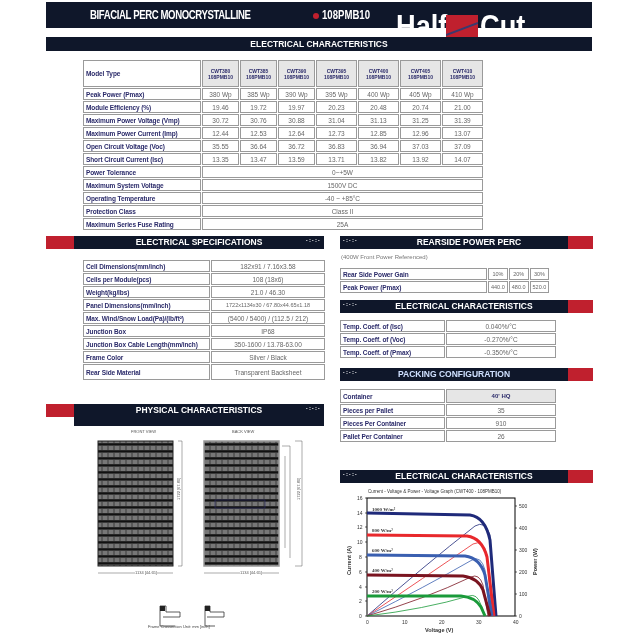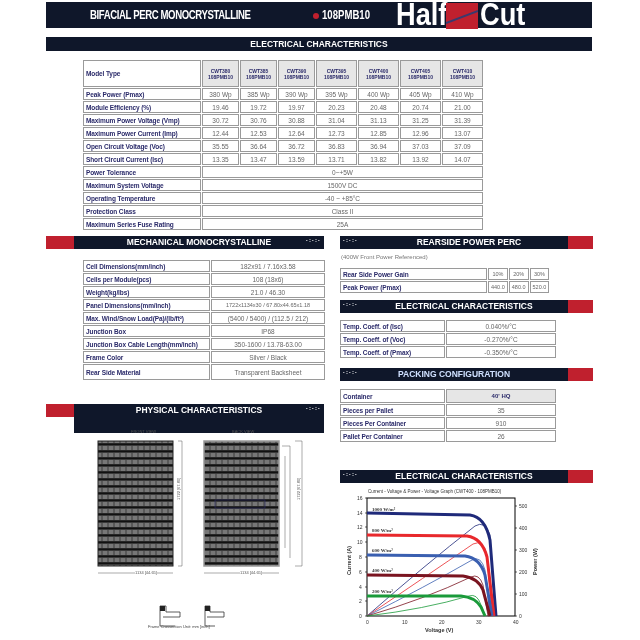--- a/index.html
+++ b/index.html
@@ -15,21 +15,21 @@
   .dots { position: absolute; top: 2px; font-size: 6px; color: #fff; letter-spacing: 1px; line-height: 5px; }
   .chart-lbl { position: absolute; font-size: 5px; color: #333; font-family: "Liberation Sans", sans-serif; }
 </style>
 </head>
 <body>
 
 <div class="abs navy" style="left:46px;top:2px;width:546px;height:26px;"></div>
 <div class="abs" style="left:90px;top:8px;font-size:12px;font-weight:bold;color:#fff;letter-spacing:-0.5px;transform:scaleX(0.8);transform-origin:left;">BIFACIAL PERC MONOCRYSTALLINE</div>
 <div class="abs red" style="left:313px;top:13px;width:6px;height:6px;border-radius:3px;"></div>
 <div class="abs" style="left:322px;top:8px;font-size:12px;font-weight:bold;color:#fff;transform:scaleX(0.8);transform-origin:left;">108PMB10</div>
-<div class="abs" style="left:396px;top:0px;width:160px;height:32px;">
+<div class="abs" style="left:396px;top:12px;width:160px;height:32px;">
   <span class="abs" style="left:0;top:-4px;font-size:32px;font-weight:bold;color:#fff;transform:scaleX(0.85);transform-origin:left;">Half</span>
   <div class="abs red" style="left:50px;top:3px;width:32px;height:26px;"></div>
   <svg class="abs" style="left:50px;top:3px;" width="32" height="26">
       <line x1="0" y1="20" x2="32" y2="8" stroke="#3a3a6e" stroke-width="2"></line>
     </svg>
   <span class="abs" style="left:84px;top:-4px;font-size:32px;font-weight:bold;color:#fff;transform:scaleX(0.85);transform-origin:left;">Cut</span>
 </div>
 
 <div class="abs navy banner" style="left:46px;top:37px;width:546px;height:14px;font-size:8.5px;line-height:14px;">ELECTRICAL CHARACTERISTICS</div>
 
@@ -123,21 +123,21 @@
       </tr>
   <tr>
         <td class="lbl">Maximum Series Fuse Rating</td>
         <td colspan="7">25A</td>
       </tr>
 </tbody>
   </table>
 
 <div class="abs red" style="left:46px;top:236px;width:28px;height:13px;"></div>
 <div class="abs navy banner" style="left:74px;top:236px;width:250px;height:13px;font-size:8.5px;line-height:13px;">
-  <span>MECHANICAL MONOCRYSTALLINE</span>
+  <span>ELECTRICAL SPECIFICATIONS</span>
   <span class="dots" style="right:3px;">·:·:·</span>
 </div>
 
 <table class="abs" style="left:82px;top:259px;">
   <tbody>
       <tr>
         <td class="lbl" style="width:127px;">Cell Dimensions(mm/inch)</td>
         <td style="width:114px;">182x91 / 7.16x3.58</td>
       </tr>
   <tr>
@@ -240,21 +240,21 @@
         <td>910</td>
       </tr>
   <tr>
         <td class="lbl">Pallet Per Container</td>
         <td>26</td>
       </tr>
 </tbody>
   </table>
 
 <div class="abs red" style="left:46px;top:404px;width:28px;height:13px;"></div>
-<div class="abs navy banner" style="left:74px;top:404px;width:250px;height:29px;font-size:8.5px;line-height:13px;">
+<div class="abs navy banner" style="left:74px;top:404px;width:250px;height:22px;font-size:8.5px;line-height:13px;">
   <span>PHYSICAL CHARACTERISTICS</span>
   <span class="dots" style="right:3px;">·:·:·</span>
 </div>
 <div class="abs" style="left:131px;top:429px;font-size:4px;color:#555;">FRONT VIEW</div>
 <div class="abs" style="left:232px;top:429px;font-size:4px;color:#555;">BACK VIEW</div>
 
 <svg class="abs" style="left:90px;top:438px;" width="230" height="200">
   <defs>
     <pattern id="cells" width="6" height="7" patternUnits="userSpaceOnUse">
       <rect width="6" height="7" fill="#3a3a3a"></rect>

